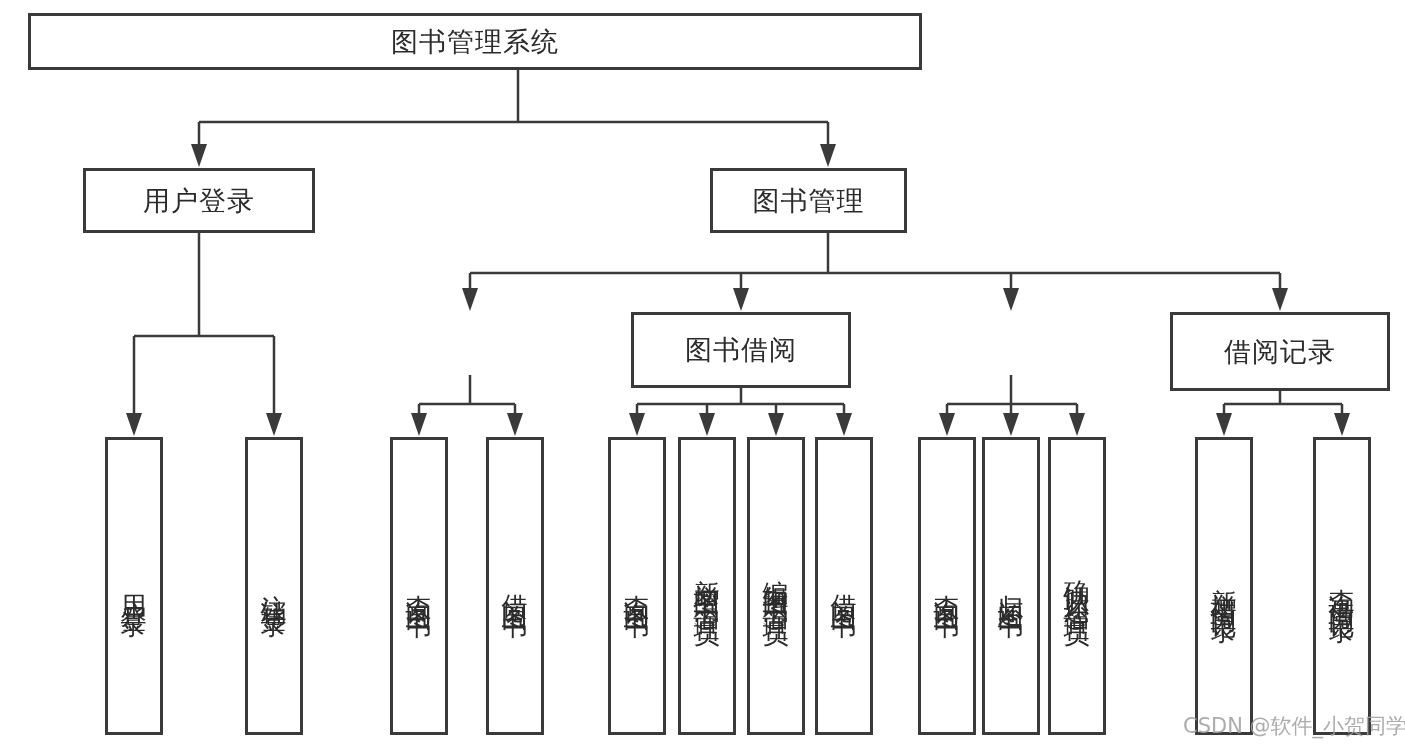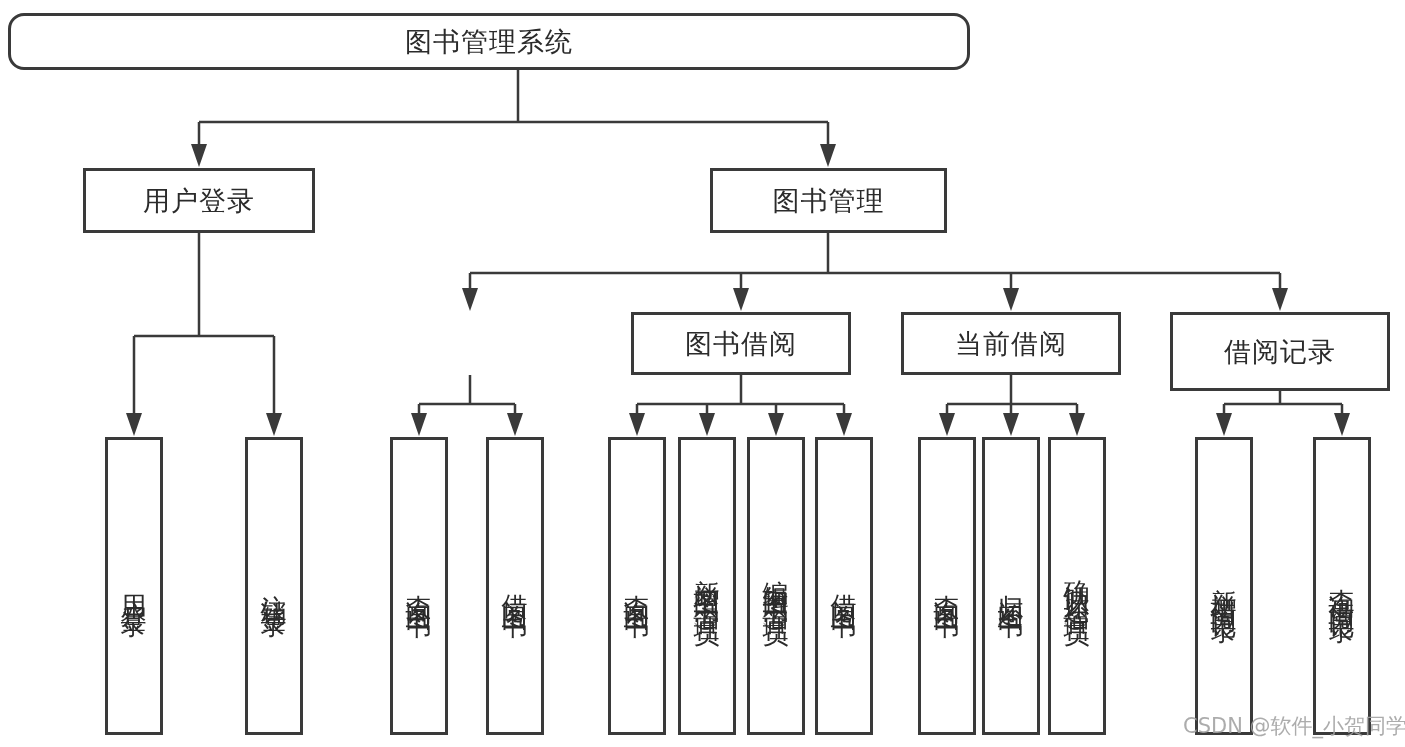--- a/index.html
+++ b/index.html
@@ -29,25 +29,25 @@
   .v-label{
     writing-mode:vertical-lr;
     text-orientation:mixed;
     font-size:26px;
     letter-spacing:6px;
     line-height:1;
     white-space:nowrap;
     color:#2b2b2b;
   }
   
-  #root      {left:8px;  top:13px;  width:962px; height:57px;border-radius:16px;}
+  #root      {left:28px;  top:13px;  width:894px; height:57px;}
   #n-login   {left:83px;  top:168px; width:232px;  height:65px;}
-  #n-mgmt    {left:710px; top:168px; width:237px;  height:65px;}
+  #n-mgmt    {left:710px; top:168px; width:197px;  height:65px;}
   #n-newrec  {left:360px; top:312px; width:220px;  height:63px;}
-  #n-borrow  {left:631px; top:312px; width:220px;  height:63px;}
+  #n-borrow  {left:631px; top:312px; width:220px;  height:76px;}
   #n-current {left:901px; top:312px; width:220px;  height:63px;}
   #n-records {left:1170px;top:312px; width:220px;  height:79px;}
   .leaf{top:437px;width:58px;height:298px;}
   #l-1a{left:105px;} #l-1b{left:245px;}
   #l-2a{left:390px;} #l-2b{left:486px;}
   #l-3a{left:608px;} #l-3b{left:678px;} #l-3c{left:747px;} #l-3d{left:815px;}
   #l-4a{left:918px;} #l-4b{left:982px;} #l-4c{left:1048px;}
   #l-5a{left:1195px;} #l-5b{left:1313px;}
   #watermark{
     position:absolute;left:1183px;top:712px;
@@ -121,23 +121,20 @@
   <div class="box" id="n-login">
     <span class="h-label">用户登录</span>
   </div>
   <div class="box" id="n-mgmt">
     <span class="h-label">图书管理</span>
   </div>
 
   <div class="box" id="n-borrow">
     <span class="h-label">图书借阅</span>
   </div>
-  <div class="box" id="n-current">
-    <span class="h-label">当前借阅</span>
-  </div>
   <div class="box" id="n-records">
     <span class="h-label">借阅记录</span>
   </div>
 
   <div class="box leaf" id="l-1a">
     <span class="v-label">用户登录</span>
   </div>
   <div class="box leaf" id="l-1b">
     <span class="v-label">注销登录</span>
   </div>

